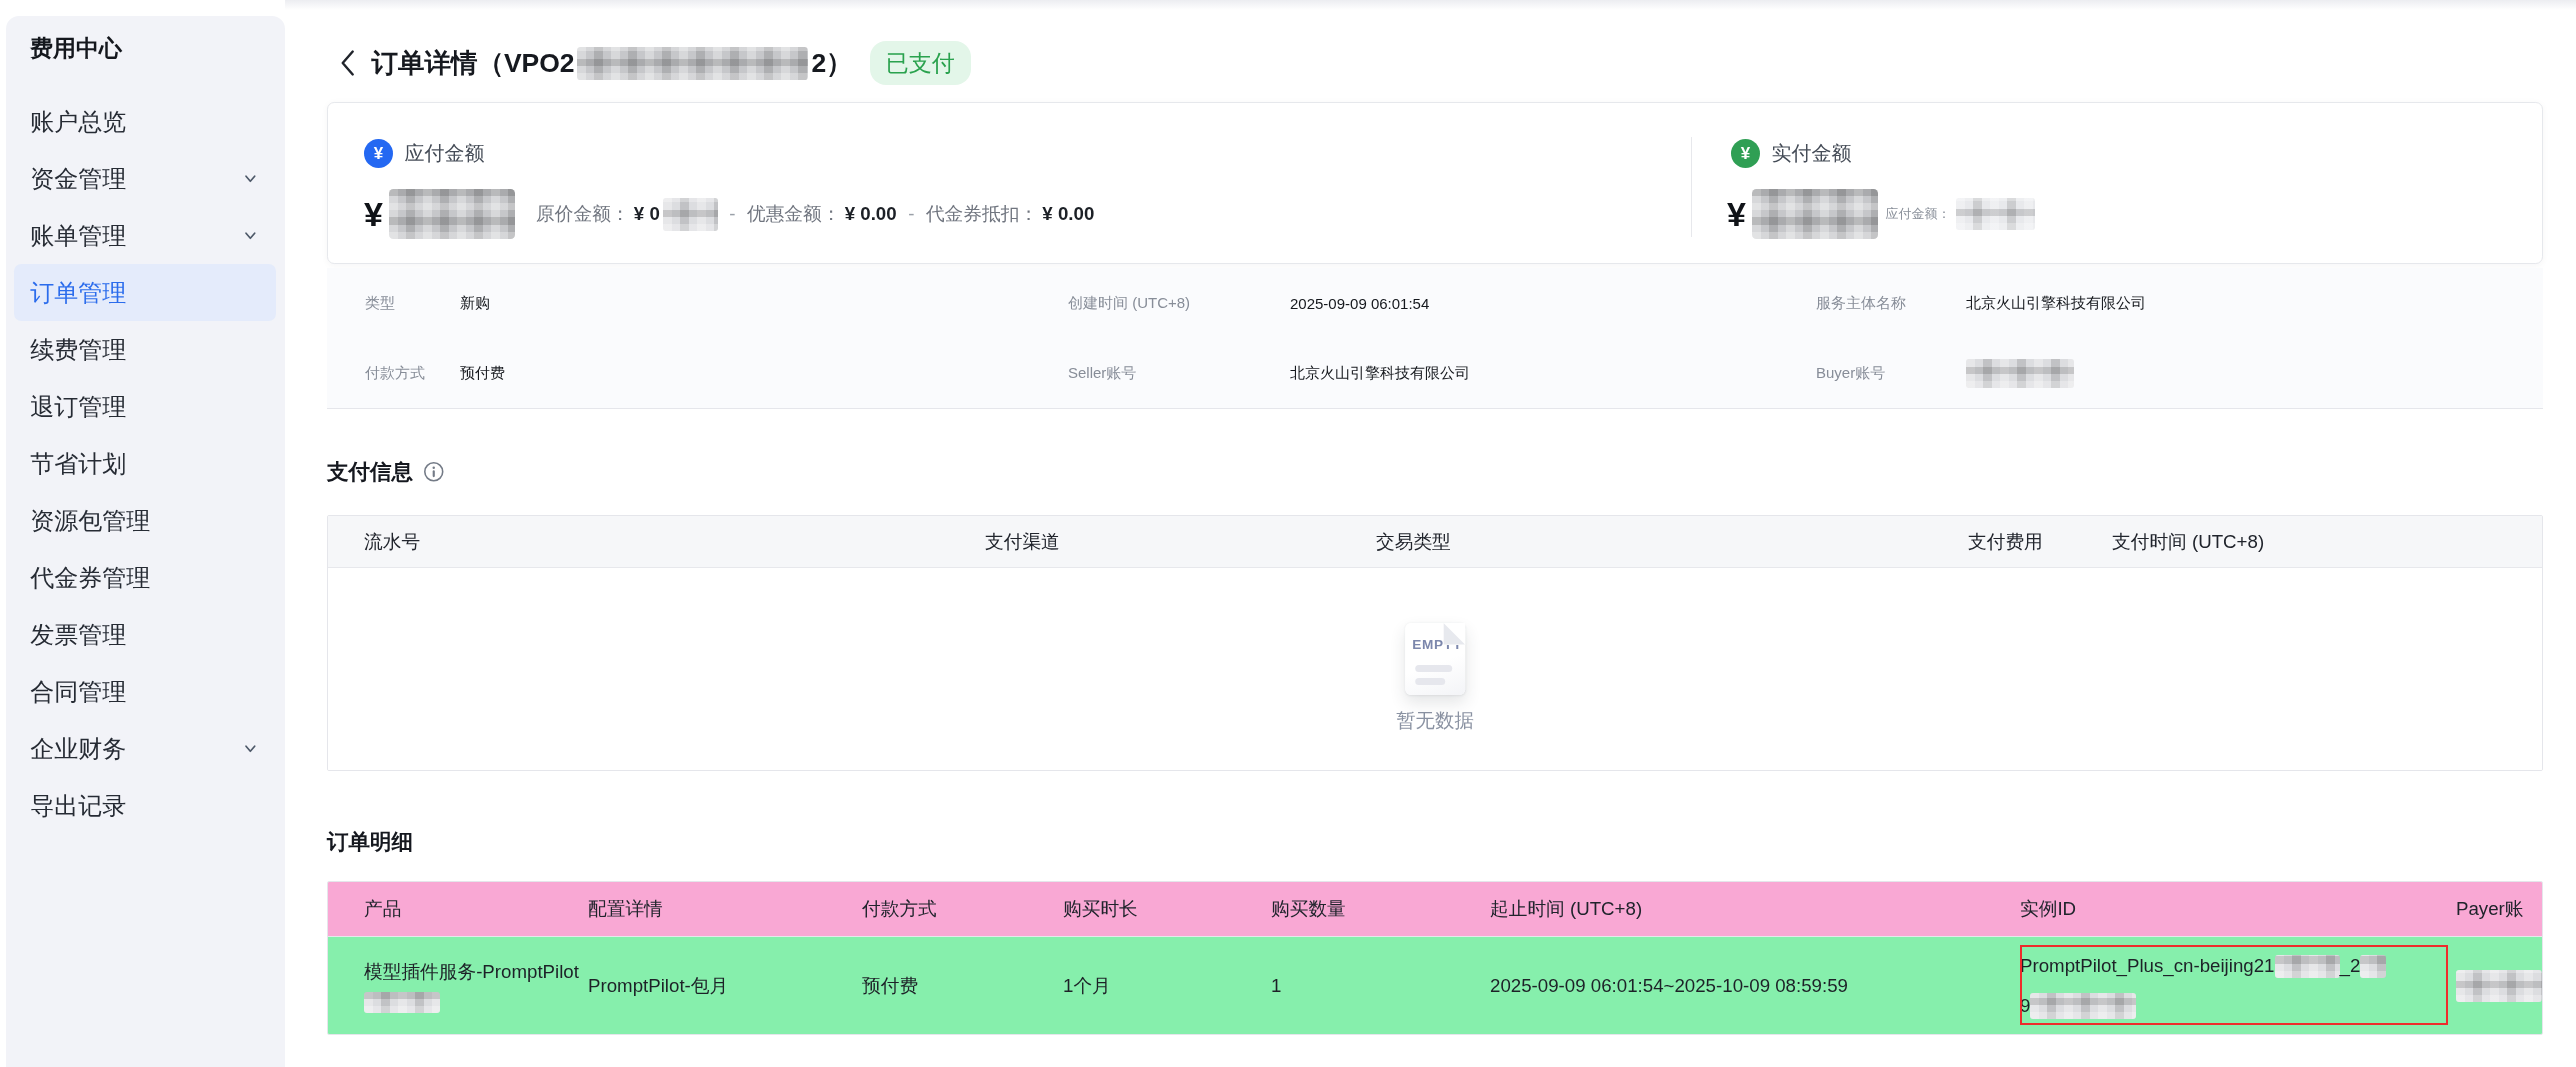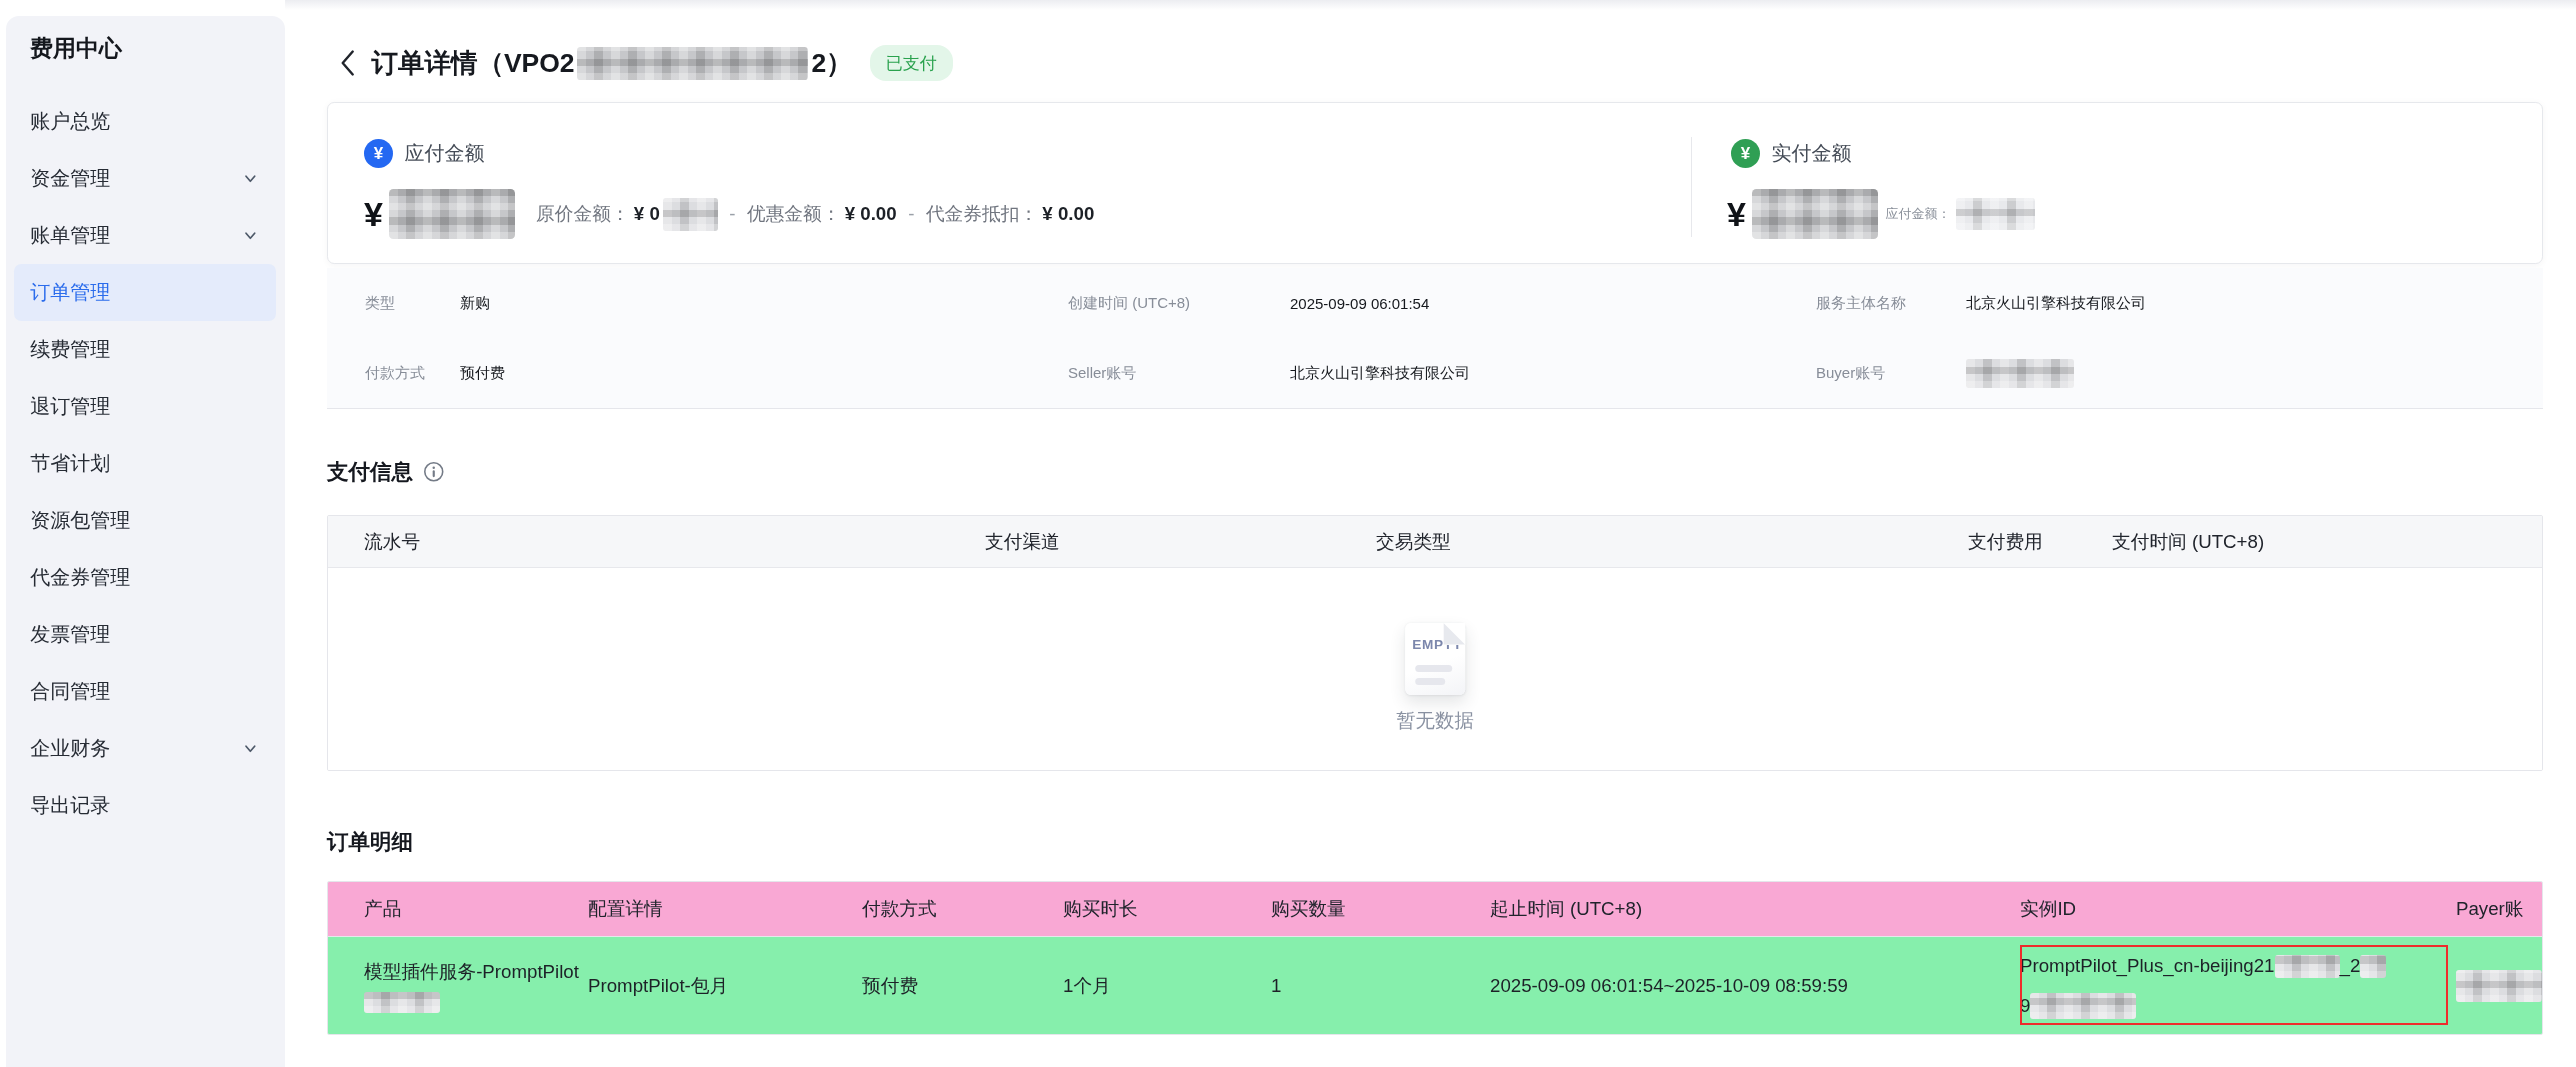--- a/index.html
+++ b/index.html
@@ -24,37 +24,37 @@
   
   .sidebar {
     position:absolute; left:5.7px; top:16px; width:279px; height:1052px;
     background:#f2f3f8; border-radius:13px 13px 0 0; padding-top:16px;
   }
   .sb-title { margin-left:24.4px; font-size:23px; line-height:32px; font-weight:700; color:#14171d; }
   .sb-nav { margin-top:29px; }
   .sb-item {
     height:57px; margin:0 8.6px; padding:0 16px; border-radius:7.2px;
     display:flex; align-items:center; justify-content:space-between;
-    font-size:20px; color:#262b34; cursor:pointer;
+    font-size:24px; color:#262b34; cursor:pointer;
   }
   .sb-item.active { background:#e4ebfb; color:#2b6cec; font-weight:500; }
   .sb-item .chev { display:flex; align-items:center; }
 
   
   .main { position:absolute; left:285px; top:0; right:0; bottom:0; background:#fff; }
   .topfade { position:absolute; left:0; right:0; top:0; height:10px;
     background:linear-gradient(180deg,#ecedf1,rgba(255,255,255,0)); }
 
   .page-header { position:absolute; left:52px; top:37px; height:52px; display:flex; align-items:center; }
   .back-btn { display:flex; align-items:center; margin-right:14.4px; cursor:pointer; }
   .page-title { font-size:26.5px; font-weight:700; color:#16191f; display:flex; align-items:center; white-space:nowrap; }
   .title-blur { width:231px; height:33px; margin:0 2.9px; border-radius:3.6px; }
   .badge {
     margin-left:17px; padding:6.5px 16px; border-radius:16px;
-    font-size:17px; font-weight:500; white-space:nowrap;
+    font-size:23px; font-weight:500; white-space:nowrap;
   }
 
   
   .amount-card {
     position:absolute; left:42px; top:102px; width:2216px; height:162px;
     background:#fff; border:0.7px solid #e6e8ec; border-radius:7.2px;
     box-shadow:0 1.4px 7.2px rgba(30,34,45,.04);
   }
   .pane-label-row { position:absolute; top:36px; display:flex; align-items:center; gap:11.5px; }
   .pane-label-row.payable { left:36px; }

